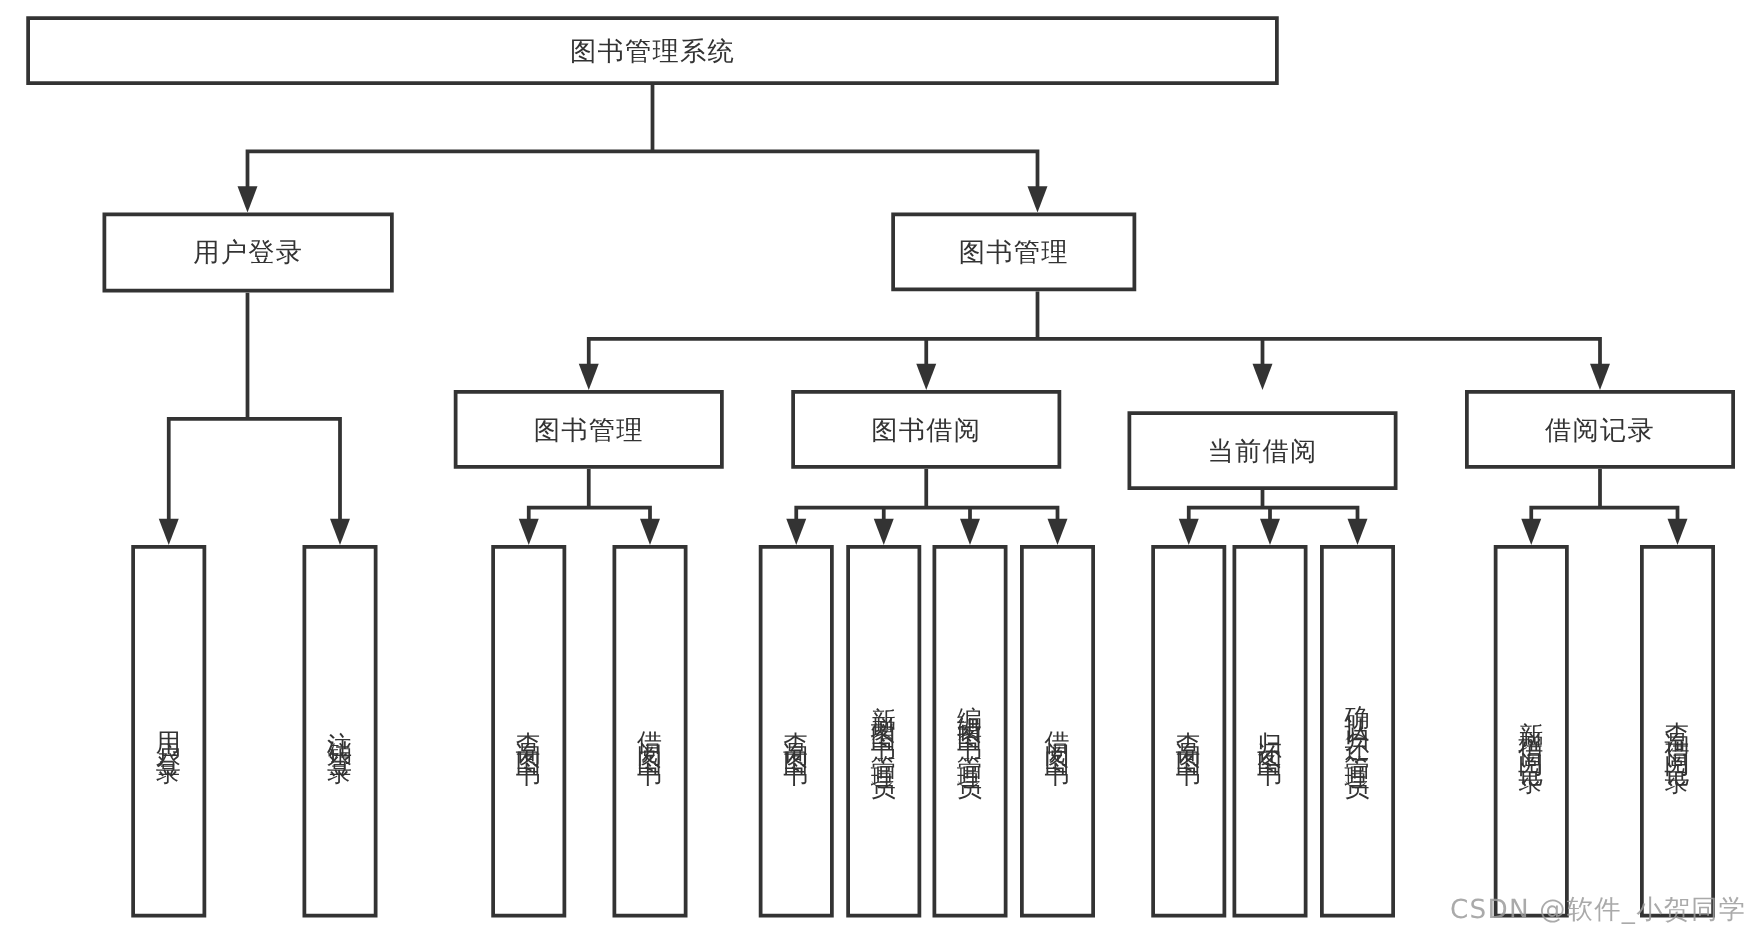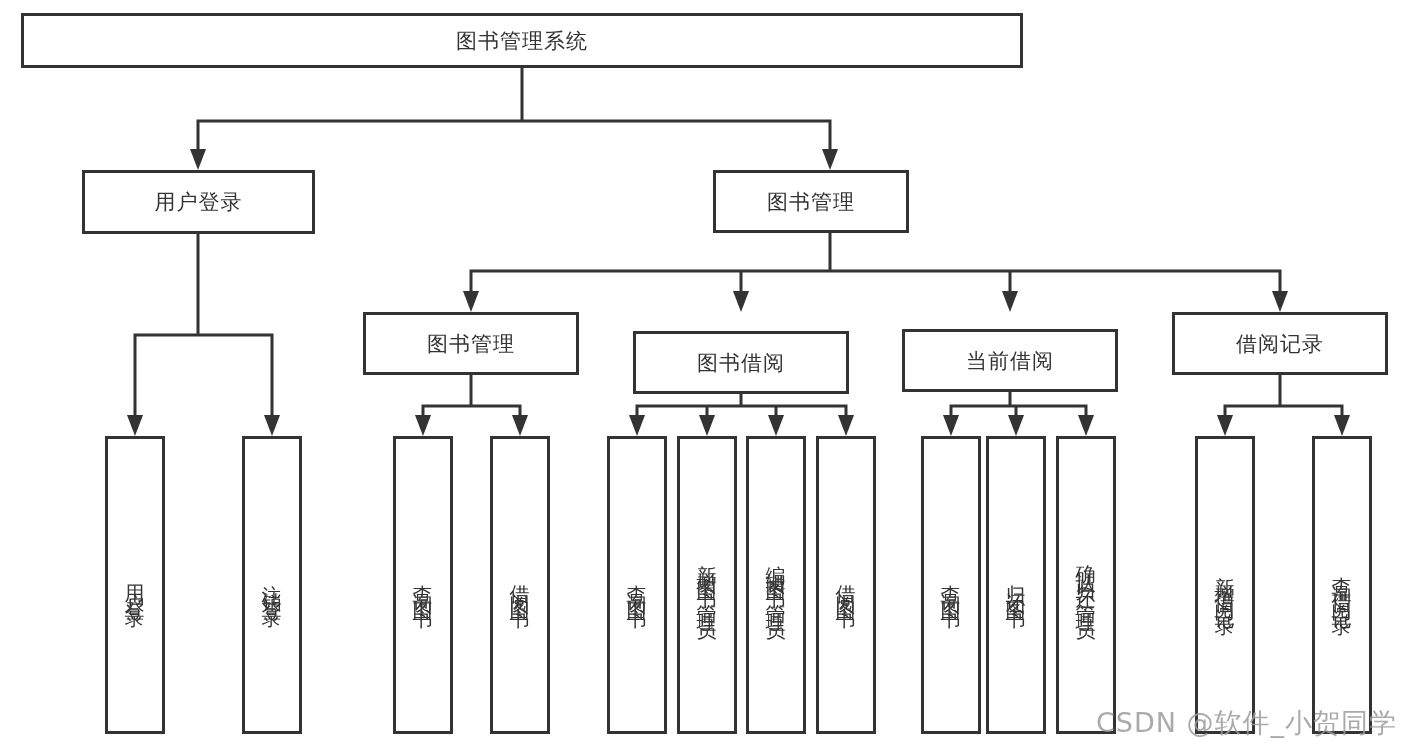--- a/index.html
+++ b/index.html
@@ -32,21 +32,21 @@
     writing-mode:vertical-rl;
     text-orientation:mixed;
     font-size:20px;
     letter-spacing:8px;
     line-height:1;
   }
   .watermark{
     position:absolute;
     right:8px;
     bottom:6px;
-    font-size:27px;
+    font-size:21px;
     color:var(--watermark);
     opacity:0.85;
     z-index:3;
     white-space:nowrap;
     letter-spacing:1px;
   }
 </style>
 </head>
 <body>
 
@@ -91,21 +91,21 @@
       <polygon points="1334,415 1350,415 1342,436"></polygon>
     </g>
   </svg>
 
   <div class="node hbox" style="left:21px;top:13px;width:1002px;height:55px;">图书管理系统</div>
 
   <div class="node hbox" style="left:82px;top:170px;width:233px;height:64px;">用户登录</div>
   <div class="node hbox" style="left:713px;top:170px;width:196px;height:63px;">图书管理</div>
 
   <div class="node hbox" style="left:363px;top:312px;width:216px;height:63px;">图书管理</div>
-  <div class="node hbox" style="left:633px;top:312px;width:216px;height:63px;margin-top:19px;">图书借阅</div>
+  <div class="node hbox" style="left:633px;top:312px;width:216px;height:63px;">图书借阅</div>
   <div class="node hbox" style="left:902px;top:329px;width:216px;height:63px;">当前借阅</div>
   <div class="node hbox" style="left:1172px;top:312px;width:216px;height:63px;">借阅记录</div>
 
   <div class="node vbox" style="left:105px;top:436px;width:60px;height:298px;">用户登录</div>
   <div class="node vbox" style="left:242px;top:436px;width:60px;height:298px;">注销登录</div>
   <div class="node vbox" style="left:393px;top:436px;width:60px;height:298px;">查询图书</div>
   <div class="node vbox" style="left:490px;top:436px;width:60px;height:298px;">借阅图书</div>
   <div class="node vbox" style="left:607px;top:436px;width:60px;height:298px;">查询图书</div>
   <div class="node vbox" style="left:677px;top:436px;width:60px;height:298px;">新增图书（管理员）</div>
   <div class="node vbox" style="left:746px;top:436px;width:60px;height:298px;">编辑图书（管理员）</div>

